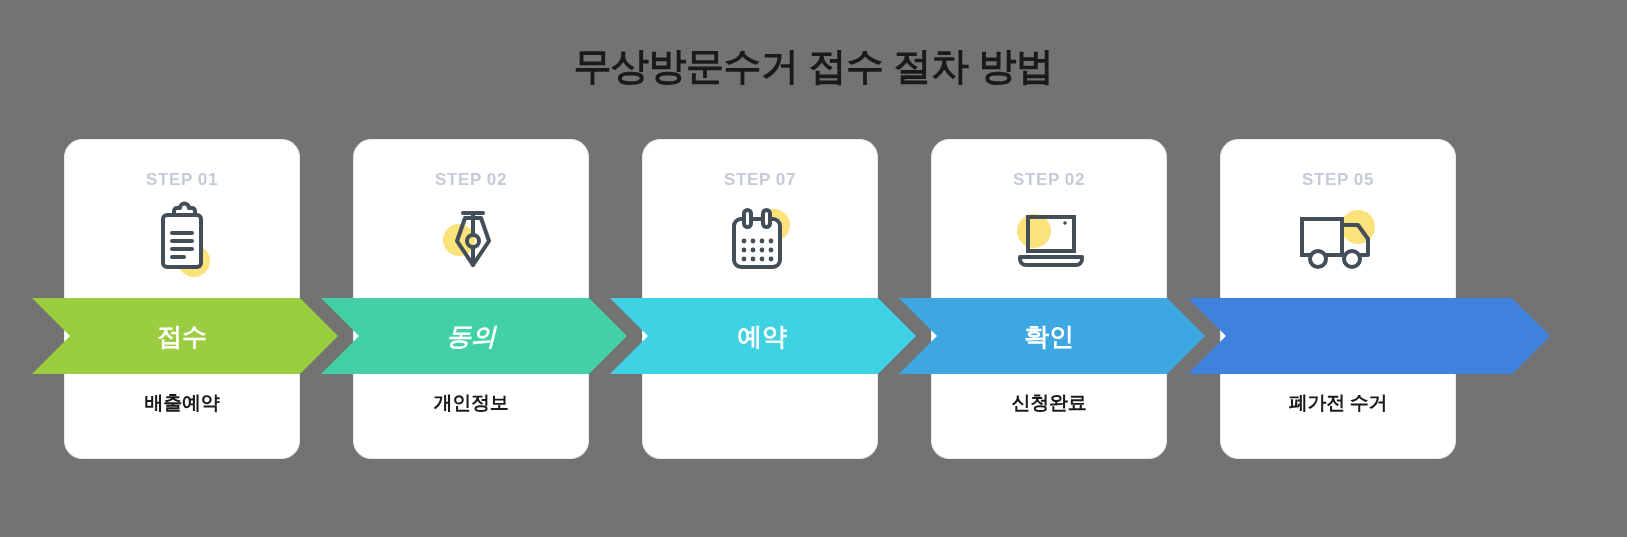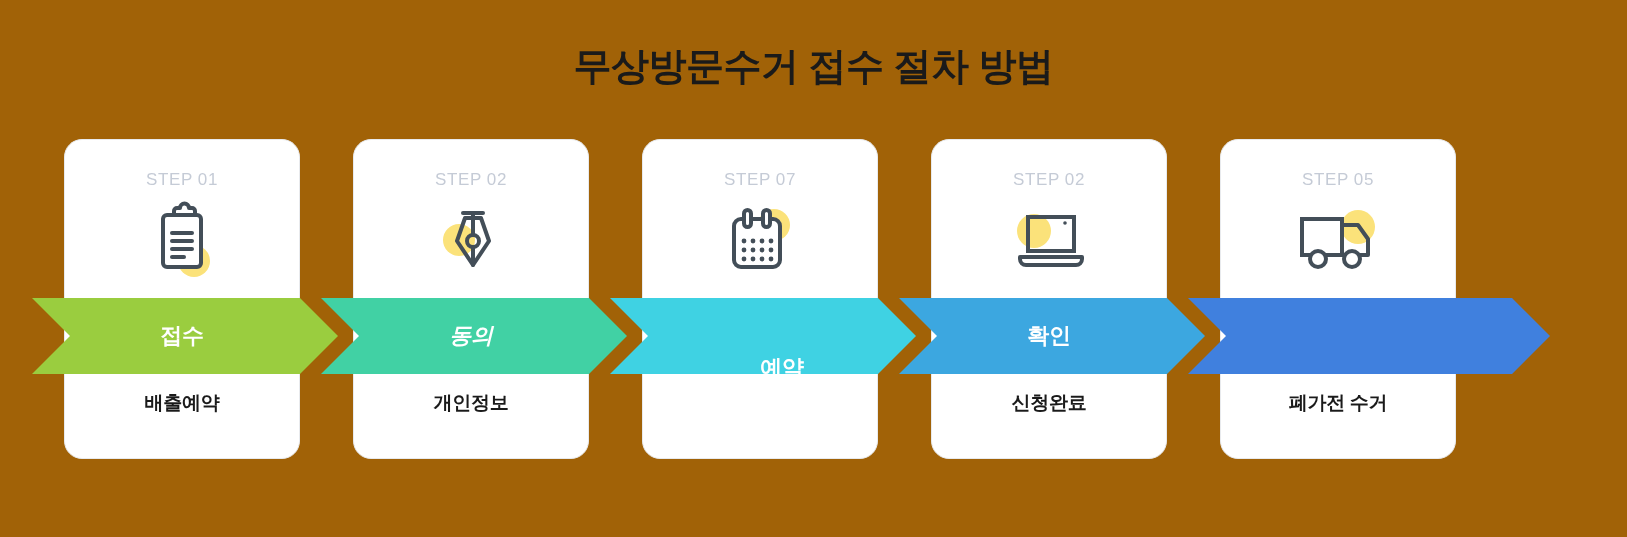--- a/index.html
+++ b/index.html
@@ -9,21 +9,21 @@
     height: 537px;
     background: #ffffff;
     font-family: "Liberation Sans", "DejaVu Sans", sans-serif;
     overflow: hidden;
   }
 
   #page {
     position: relative;
     width: 1627px;
     height: 537px;
-    background: #a16207;
+    background: #737373;
   }
 
   
   .page-title {
     position: absolute;
     top: 44px;
     left: 0;
     width: 100%;
     text-align: center;
     font-size: 38px;
@@ -57,21 +57,21 @@
   .step-card.c3 { left: 931px; }
   .step-card.c4 { left: 1220px; }
 
   .step-label {
     position: absolute;
     top: 30px;
     left: 0;
     width: 100%;
     text-align: center;
     font-size: 17px;
-    font-weight: 400;
+    font-weight: 700;
     color: #c5cbd6;
     letter-spacing: 0.6px;
   }
 
   .step-icon {
     position: absolute;
     top: 62px;
     left: 0;
     width: 100%;
     height: 78px;
@@ -106,28 +106,28 @@
   .banner-strip svg { display: block; }
 
   .banner-text {
     position: absolute;
     top: 298px;
     height: 76px;
     width: 236px;
     display: flex;
     align-items: center;
     justify-content: center;
-    font-size: 22px;
+    font-size: 25px;
     font-weight: 700;
     color: #ffffff;
     letter-spacing: -0.3px;
   }
   .banner-text.b0 { left: 64px; }
   .banner-text.b1 { left: 353px; font-style: italic; }
-  .banner-text.b2 { left: 664px; margin-top: 32px; }
+  .banner-text.b2 { left: 644px; }
   .banner-text.b3 { left: 931px; }
   .banner-text.b4 { left: 1220px; }
 </style>
 </head>
 <body>
 
 <div id="page">
 
   <h1 class="page-title">무상방문수거 접수 절차 방법</h1>
 

